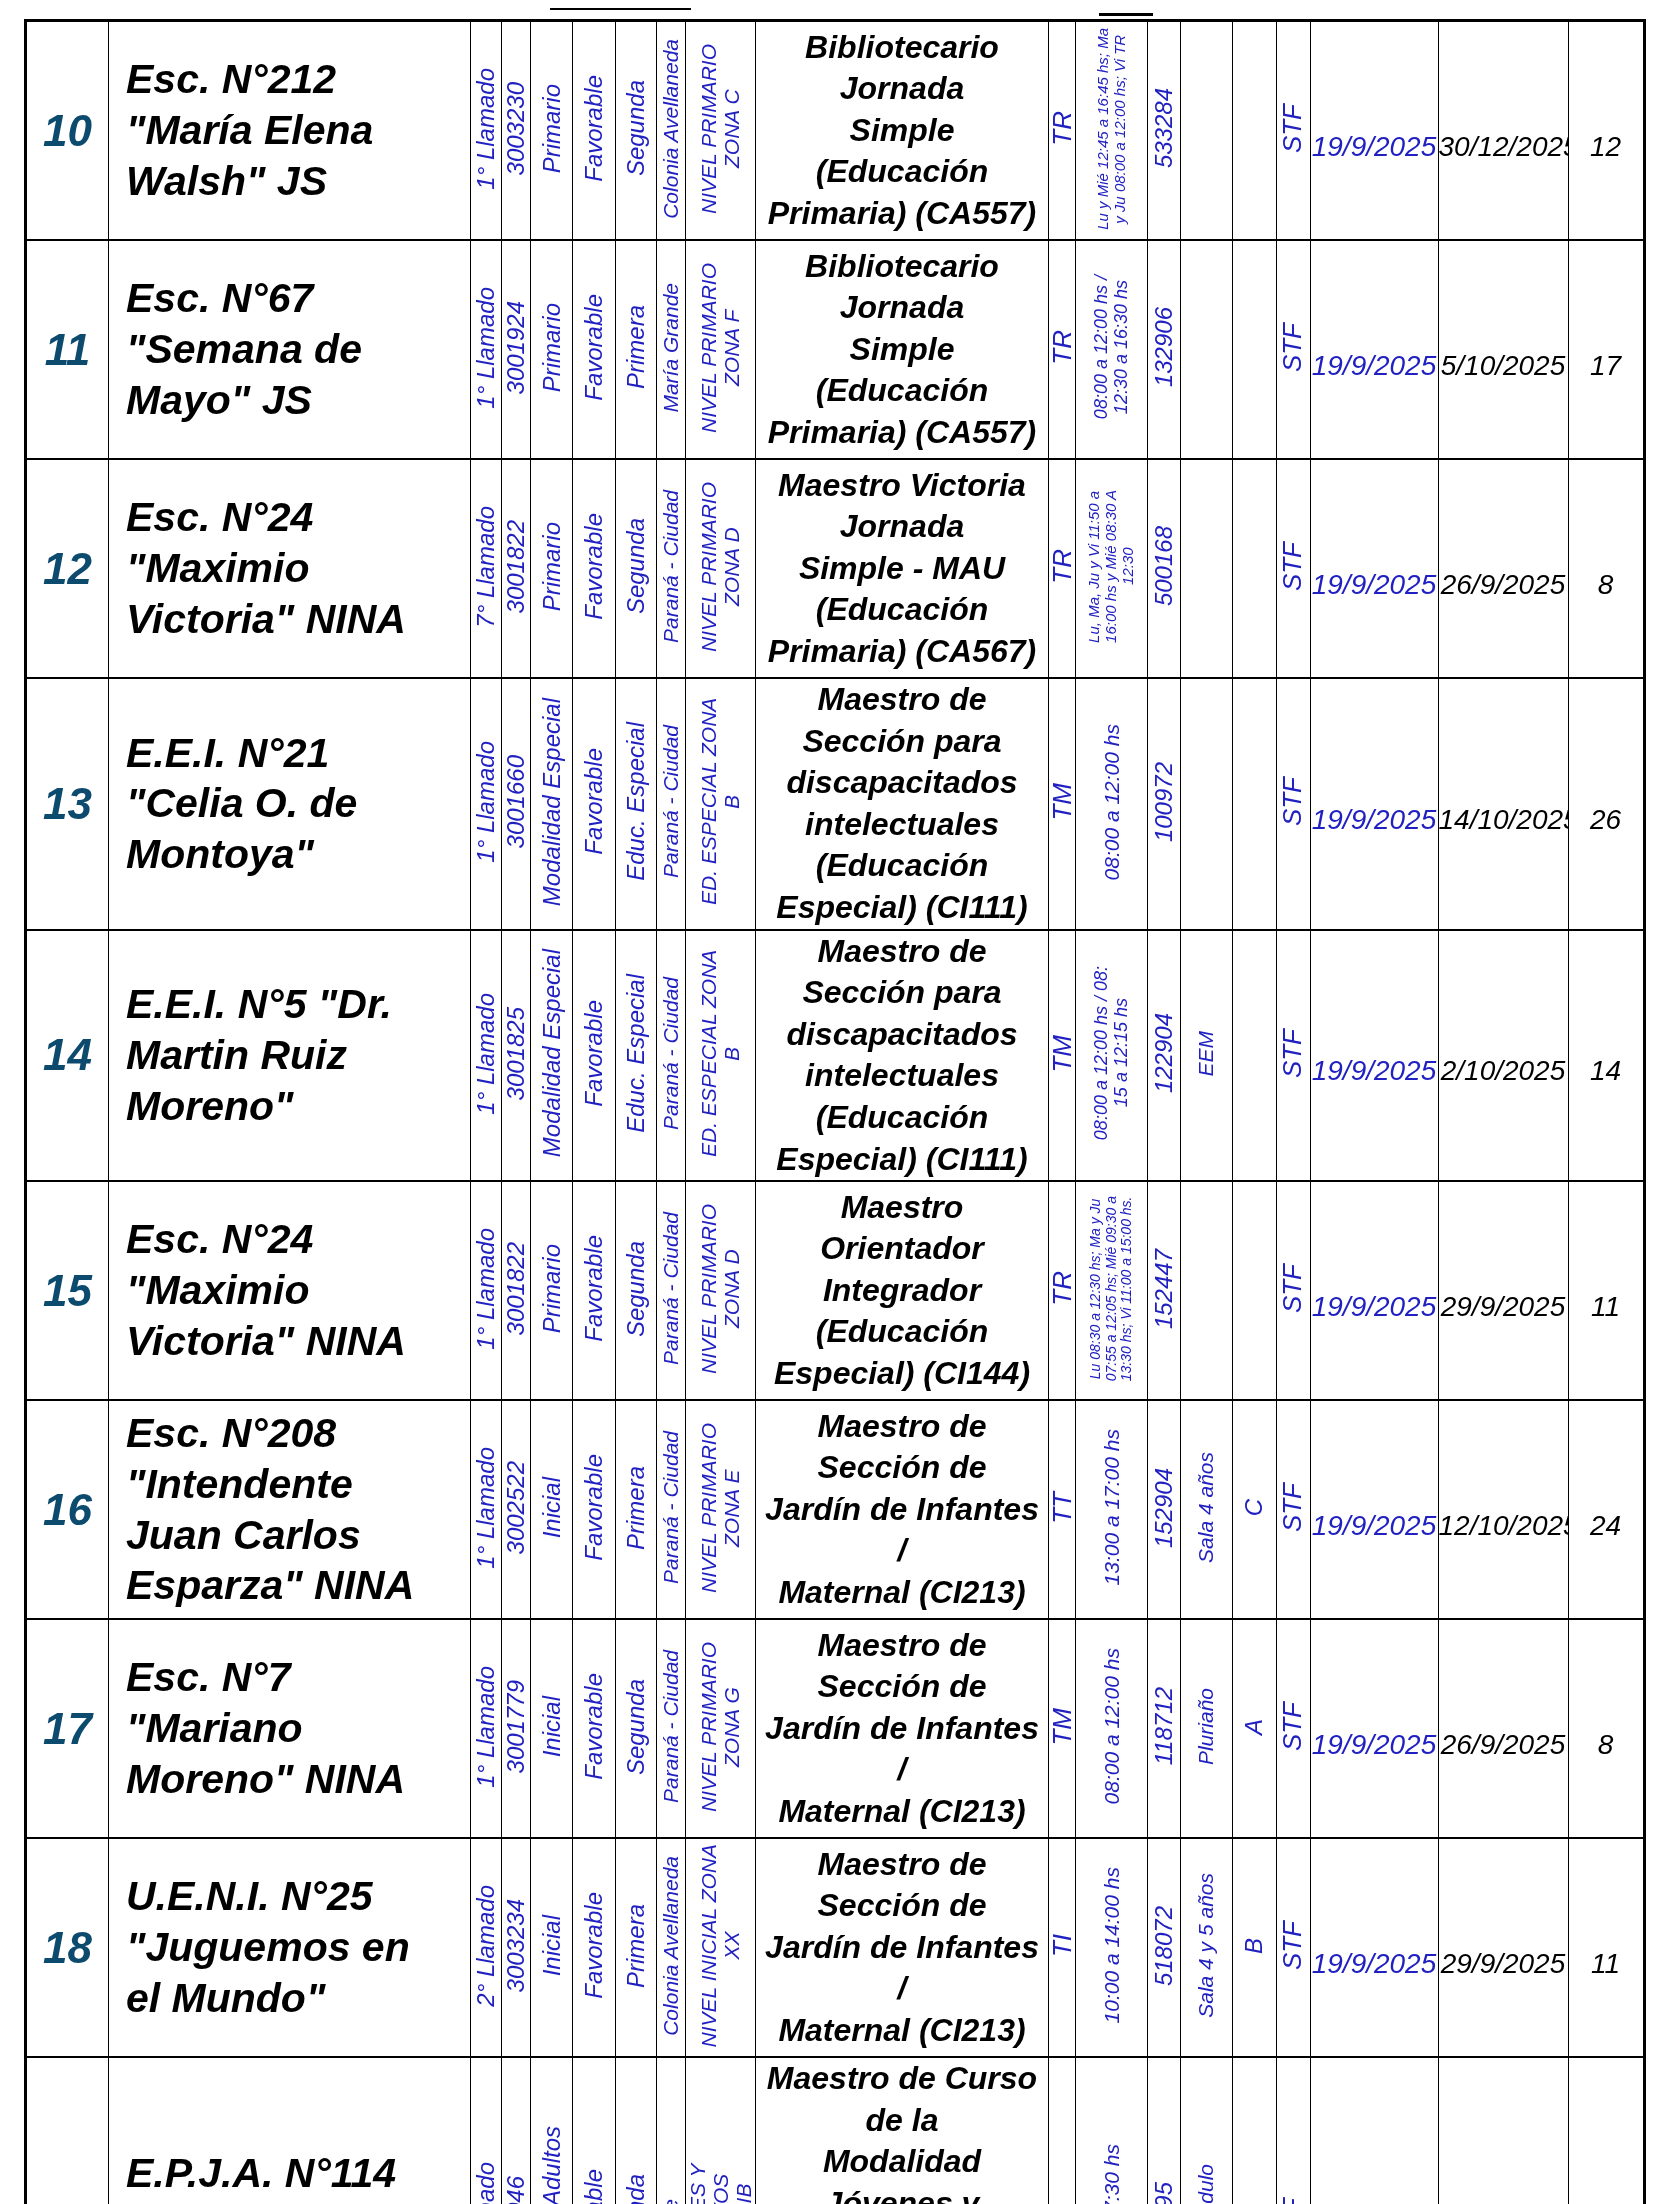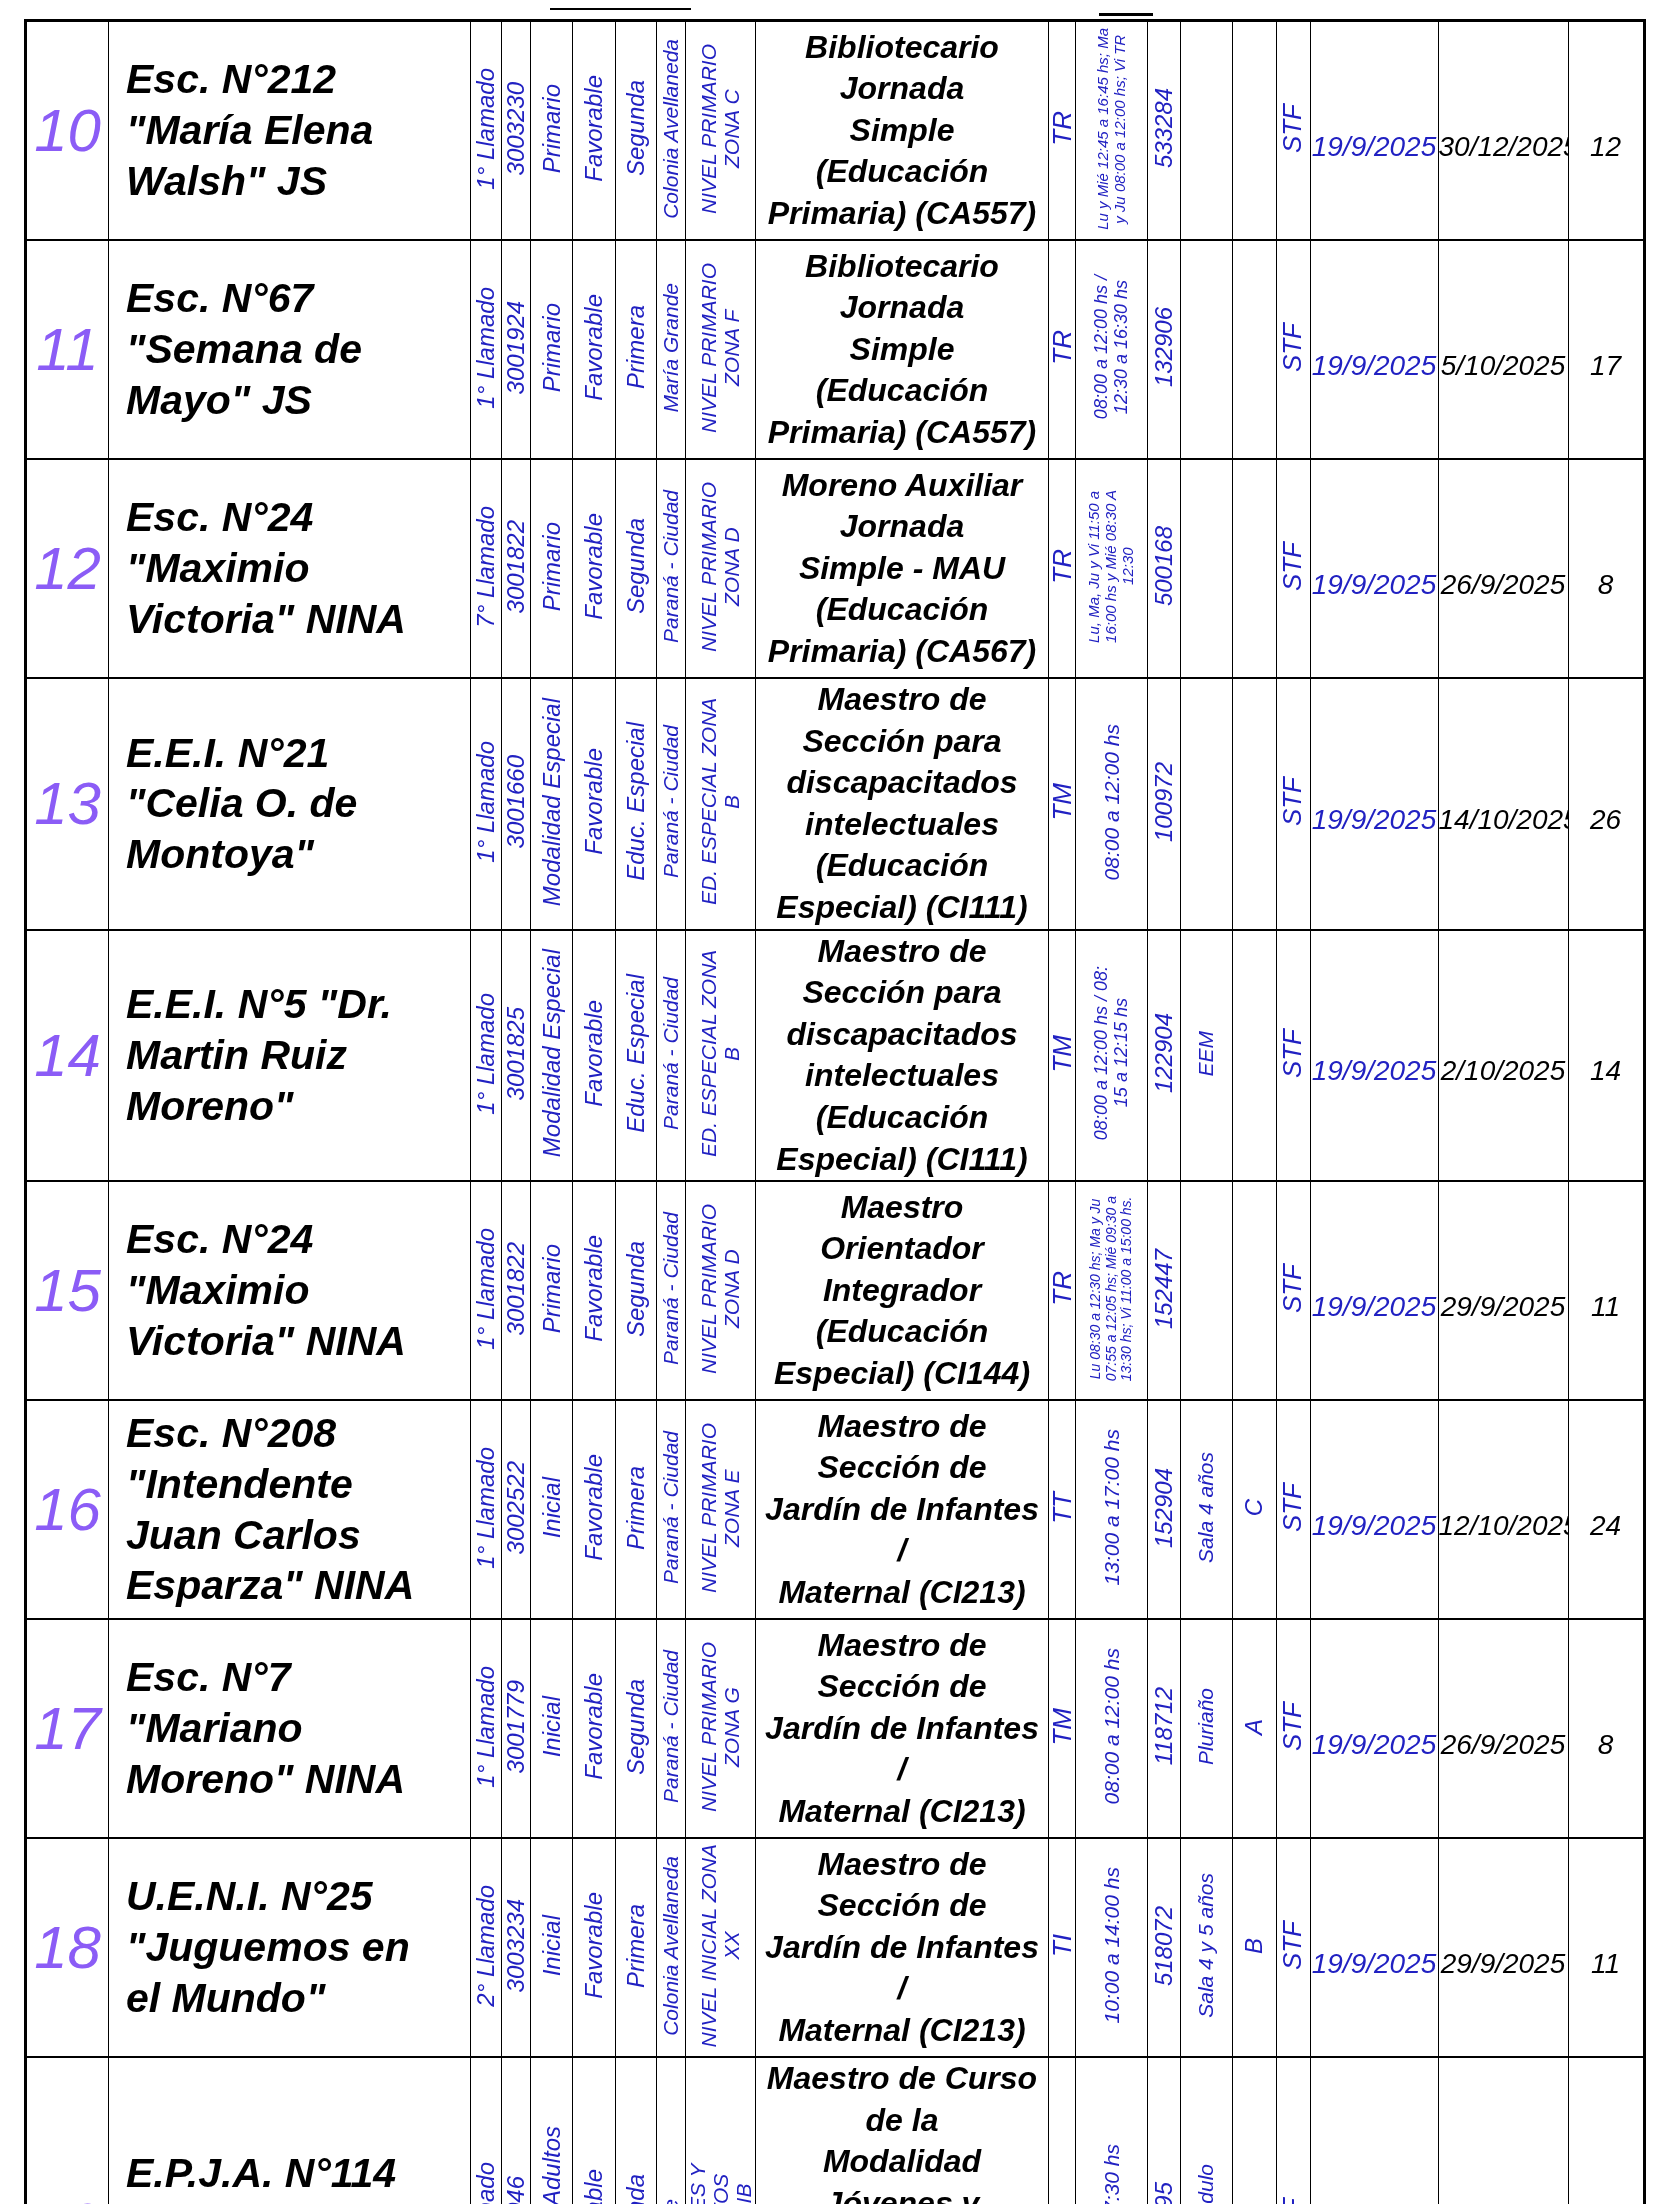--- a/index.html
+++ b/index.html
@@ -10,21 +10,21 @@
         border-collapse:collapse;table-layout:fixed;border:3.8px solid #000;}
   td{border:1.9px solid #000;border-top-width:2.9px;border-bottom-width:2.9px;
      padding:0;margin:0;text-align:center;vertical-align:middle;
      overflow:hidden;height:217px;}
   
   .vt{writing-mode:vertical-rl;transform:rotate(180deg);display:inline-block;
       max-height:213px;white-space:pre-line;line-height:1.06;font-style:italic;}
   
   .ht{white-space:pre-line;font-style:italic;}
   .blue{color:#2121c2;}
-  .num-text{font-size:60px;color:#8b5cf6;}
+  .num-text{font-size:44px;color:#0c4a6e;font-weight:bold;}
   .school-text{font-size:41px;font-weight:bold;text-align:left;
       padding-left:17px;line-height:1.24;}
   .cargo-text{font-size:32px;font-weight:bold;line-height:1.3;padding:0 7.6px;}
   .date{font-size:28px;margin-top:32px;}
   .f27{font-size:26px;}
   .f24{font-size:24px;}
   .f22{font-size:21px;line-height:1.1;}
   .f19{font-size:18px;line-height:1.12;}
   .f16{font-size:15px;line-height:1.12;}
   .f14{font-size:14px;line-height:1.12;}
@@ -148,21 +148,21 @@
           </td>
           <td><div class="vt blue f24">7° Llamado</div></td>
           <td><div class="vt blue f24">3001822</div></td>
           <td><div class="vt blue f24">Primario</div></td>
           <td><div class="vt blue f24">Favorable</div></td>
           <td><div class="vt blue f24">Segunda</div></td>
           <td><div class="vt blue f22">Paraná - Ciudad</div></td>
           <td><div class="vt blue f22">NIVEL PRIMARIO
 ZONA D</div></td>
           <td>
-            <div class="ht cargo-text">Moreno Auxiliar Jornada
+            <div class="ht cargo-text">Maestro Victoria Jornada
 Simple - MAU (Educación
 Primaria) (CA567)</div>
           </td>
           <td><div class="vt blue f27">TR</div></td>
           <td><div class="vt blue f16">Lu, Ma, Ju y Vi 11:50 a
 16:00 hs y Mié 08:30 A
 12:30</div></td>
           <td><div class="vt blue f24">500168</div></td>
           <td><div class="vt blue f22"></div></td>
           <td><div class="vt blue f24"></div></td>

